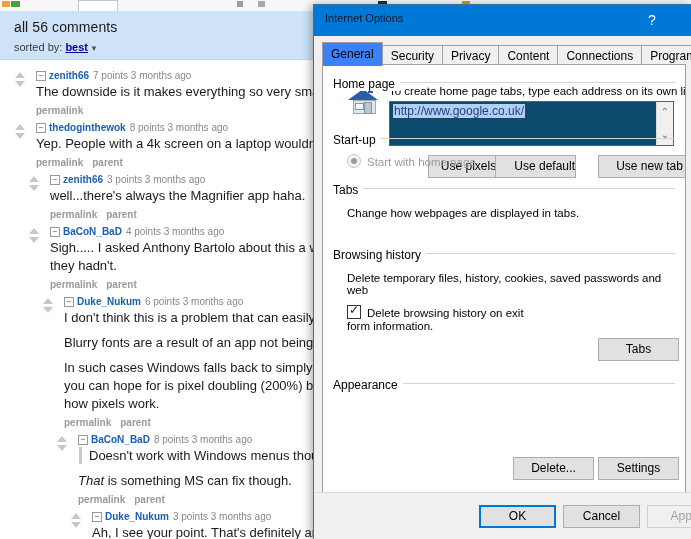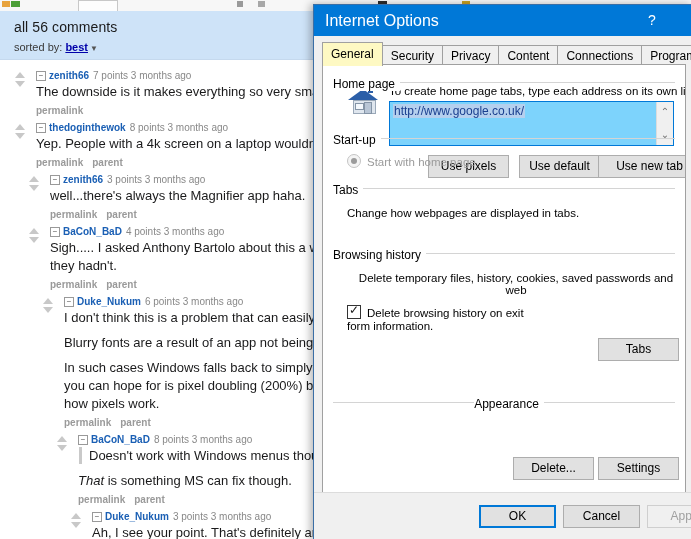--- a/index.html
+++ b/index.html
@@ -100,22 +100,22 @@
   .dialog {
     position: absolute; left: 313px; top: 4px; width: 378px; height: 535px;
     background: #f0f0f0; border: 1px solid #3a6ea5;
     box-shadow: -3px 0 8px rgba(0,0,0,0.28);
     overflow: hidden;
   }
   .titlebar {
     height: 31px; background: #0078d7; color: #ffffff; position: relative;
   }
   .titlebar .t-text {
-    position: absolute; left: 11px; top: 7px; font-size: 16px;
-    color: #ffffff;
+    position: absolute; left: 11px; top: 7px; font-size: 11px;
+    color: #0f172a;
   }
   .titlebar .help-btn {
     position: absolute; right: 28px; top: 4px; width: 24px; height: 22px;
     color: #fff; font-size: 14px; text-align: center; line-height: 22px;
     cursor: pointer;
   }
 
   .dlg-body {
     position: absolute; left: 0; top: 31px; right: 0; bottom: 0;
     background: #f0f0f0;
@@ -125,21 +125,21 @@
     position: absolute; left: 8px; top: 6px; right: 0; height: 22px;
     white-space: nowrap;
   }
   .tab {
     display: inline-block; height: 20px; line-height: 20px;
     padding: 0 8px; font-size: 12px; color: #000;
     background: #f0f0f0; border: 1px solid #a0a0a0; border-bottom: none;
     margin-right: -1px; vertical-align: bottom; cursor: pointer;
   }
   .tab.active {
-    background: #fef9c3; height: 23px; line-height: 22px;
+    background: #3b82f6; height: 23px; line-height: 22px;
     position: relative; z-index: 3;
   }
 
   .tabpanel {
     position: absolute; left: 8px; top: 28px; width: 362px; bottom: 47px;
     background: #ffffff; border: 1px solid #a0a0a0;
     overflow: hidden;
   }
 
   .fieldset { position: relative; margin: 10px 0 0 10px; }
@@ -176,21 +176,21 @@
     position: absolute; left: 21px; top: 2px; width: 5px; height: 8px;
     background: #2b5fa8;
   }
 
   .hp-text {
     position: absolute; left: 66px; top: 20px; font-size: 11.5px; color: #000;
     white-space: nowrap;
   }
   .hp-input {
     position: absolute; left: 66px; top: 36px; width: 283px; height: 43px;
-    border: 1px solid #0078d7; background: #7dd3fc; overflow: hidden;
+    border: 1px solid #0078d7; background: #0c4a6e; overflow: hidden;
   }
   .hp-input .url {
     position: absolute; left: 3px; top: 2px; font-size: 12px;
     color: #1a3f8f; background: #b5d0ee; padding: 0 1px;
   }
   .hp-scroll {
     position: absolute; right: 0; top: 0; bottom: 0; width: 16px;
     background: #f0f0f0; border-left: 1px solid #dcdcdc;
   }
   .hp-scroll .chev {
@@ -375,21 +375,21 @@
         <div class="hp-text">To create home page tabs, type each address on its own line.</div>
         <div class="hp-input">
           <span class="url">http://www.google.co.uk/</span>
           <div class="hp-scroll">
             <div class="chev up">⌃</div>
             <div class="chev dn">⌄</div>
           </div>
         </div>
         <div class="row-btns" style="top:90px;">
           <span class="btn" style="position:absolute;left:105px;width:81px;">Use pixels</span>
-          <span class="btn" style="position:absolute;left:196px;width:81px;">Use default</span>
+          <span class="btn" style="position:absolute;left:172px;width:81px;text-align:right;">Use default</span>
           <span class="btn" style="position:absolute;left:275px;width:103px;">Use new tab</span>
         </div>
 
         <div class="fieldset" style="margin-top:38px;">
           <div class="fs-rule"></div>
           <span class="fs-title">Start-up</span>
         </div>
         <div class="radio-row">
           <span class="radio sel"></span><span>Start with home page</span>
         </div>
@@ -400,31 +400,31 @@
         </div>
         <div class="plain-text" style="margin:9px 0 0 24px;">Change how webpages are displayed in tabs.</div>
         <div class="row-btns" style="top:273px;">
           <span class="btn" style="position:absolute;left:275px;width:81px;">Tabs</span>
         </div>
 
         <div class="fieldset" style="margin-top:26px;">
           <div class="fs-rule"></div>
           <span class="fs-title">Browsing history</span>
         </div>
-        <div class="plain-text" style="margin:9px 0 0 24px;text-align:center;">Delete temporary files, history, cookies, saved passwords and web</div>
+        <div class="plain-text" style="margin:9px 0 0 24px;">Delete temporary files, history, cookies, saved passwords and web</div>
         <div class="plain-text" style="margin:9px 0 0 24px;">
           <span class="checkbox checked"></span><span>Delete browsing history on exit</span>
         </div>
         <div class="plain-text" style="margin:1px 0 0 24px;">form information.</div>
         <div class="row-btns" style="top:392px;">
           <span class="btn" style="position:absolute;left:190px;width:81px;">Delete...</span>
           <span class="btn" style="position:absolute;left:275px;width:81px;">Settings</span>
         </div>
 
-        <div class="fieldset" style="margin-top:62px;text-align:center;">
+        <div class="fieldset" style="margin-top:43px;">
           <div class="fs-rule"></div>
           <span class="fs-title">Appearance</span>
         </div>
         <div class="row-btns" style="top:444px;">
           
           
           
           
         </div>
       </div>

